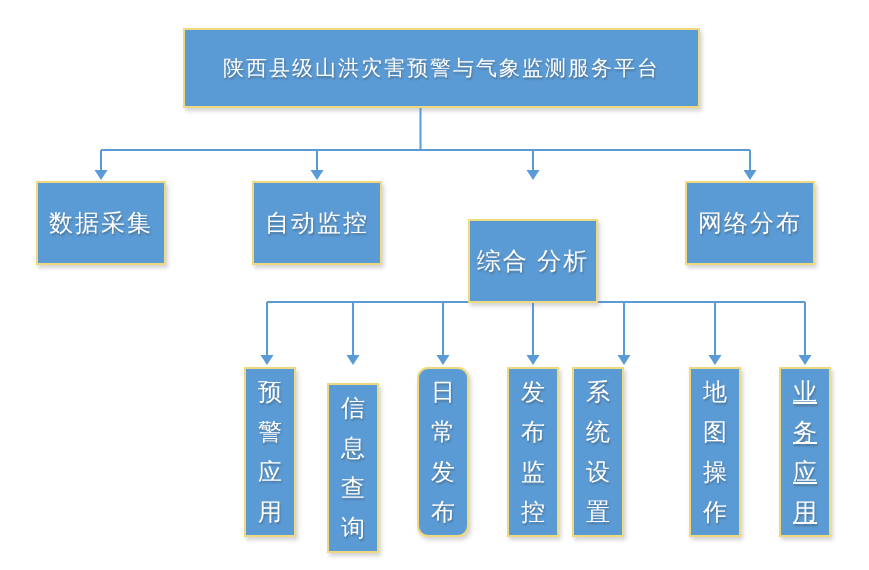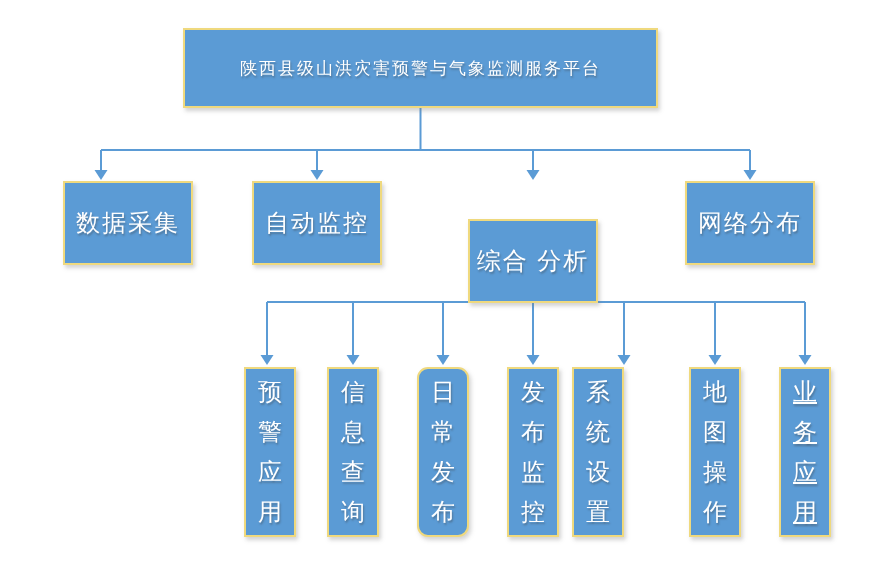--- a/index.html
+++ b/index.html
@@ -44,43 +44,43 @@
     color: var(--node-text);
     display: flex;
     align-items: center;
     justify-content: center;
     text-align: center;
     box-shadow: 2px 3px 4px rgba(130,130,130,0.35);
     text-shadow: 1px 2px 2px rgba(60,60,60,0.40);
   }
   .node-root {
     left: 183px; top: 28px;
-    width: 475px; height: 80px;
-    font-size: 17px;
+    width: 517px; height: 80px;
+    font-size: 21px;
     letter-spacing: 2px;
     white-space: nowrap;
   }
   .node-l2 {
     top: 181px;
     width: 130px; height: 84px;
     font-size: 24px;
     letter-spacing: 2px;
     white-space: nowrap;
   }
-  .node-l2.pos-0 { left: 36px; margin-left: 27px; }
+  .node-l2.pos-0 { left: 36px; }
   .node-l2.pos-1 { left: 252px; }
   .node-l2.pos-2 { left: 468px; margin-top: 38px; }
   .node-l2.pos-3 { left: 685px; }
   .node-l3 {
     top: 367px;
     width: 52px; height: 170px;
     font-size: 24px;
   }
   .node-l3.pos-0 { left: 244px; }
-  .node-l3.pos-1 { left: 327px; }
+  .node-l3.pos-1 { left: 327px; margin-top: 16px; }
   .node-l3.pos-2 { left: 417px; border-radius: 11px; }
   .node-l3.pos-3 { left: 507px; }
   .node-l3.pos-4 { left: 572px; }
   .node-l3.pos-5 { left: 689px; }
   .node-l3.pos-6 { left: 779px; text-decoration: underline; }
   .vtext {
     width: 26px;
     line-height: 40px;
     word-break: break-all;
     text-align: center;

